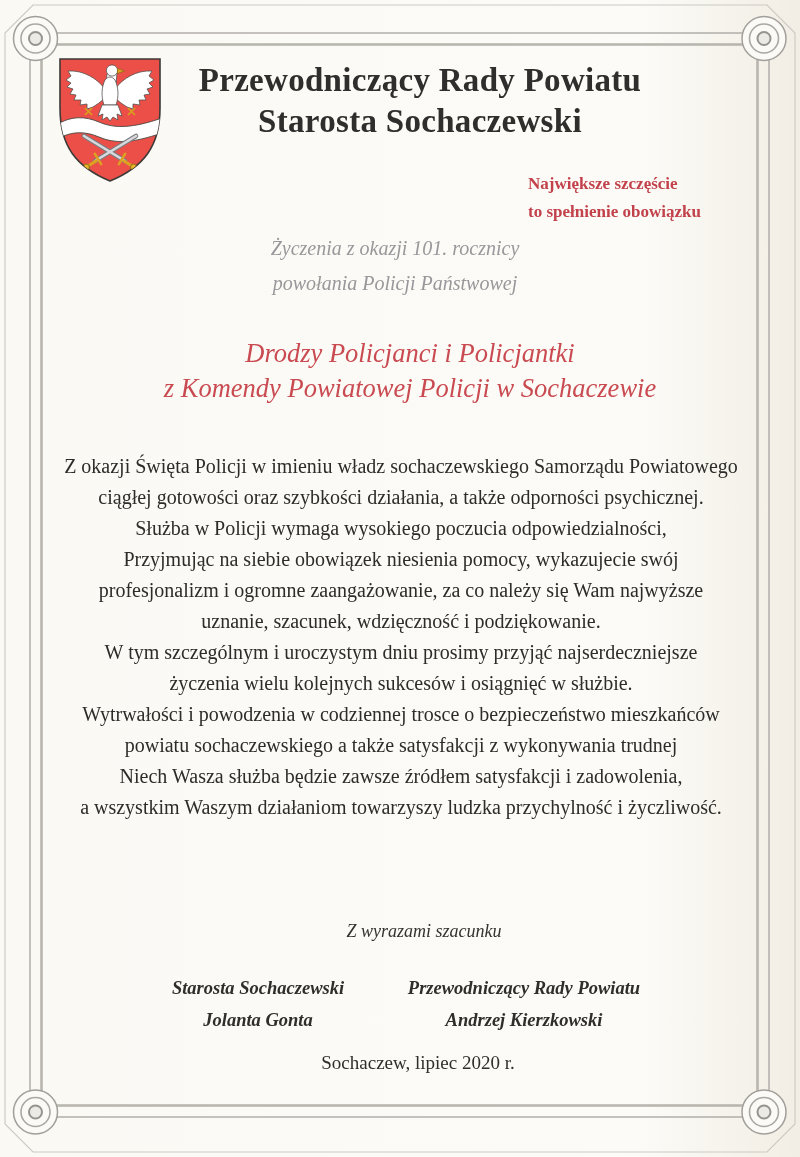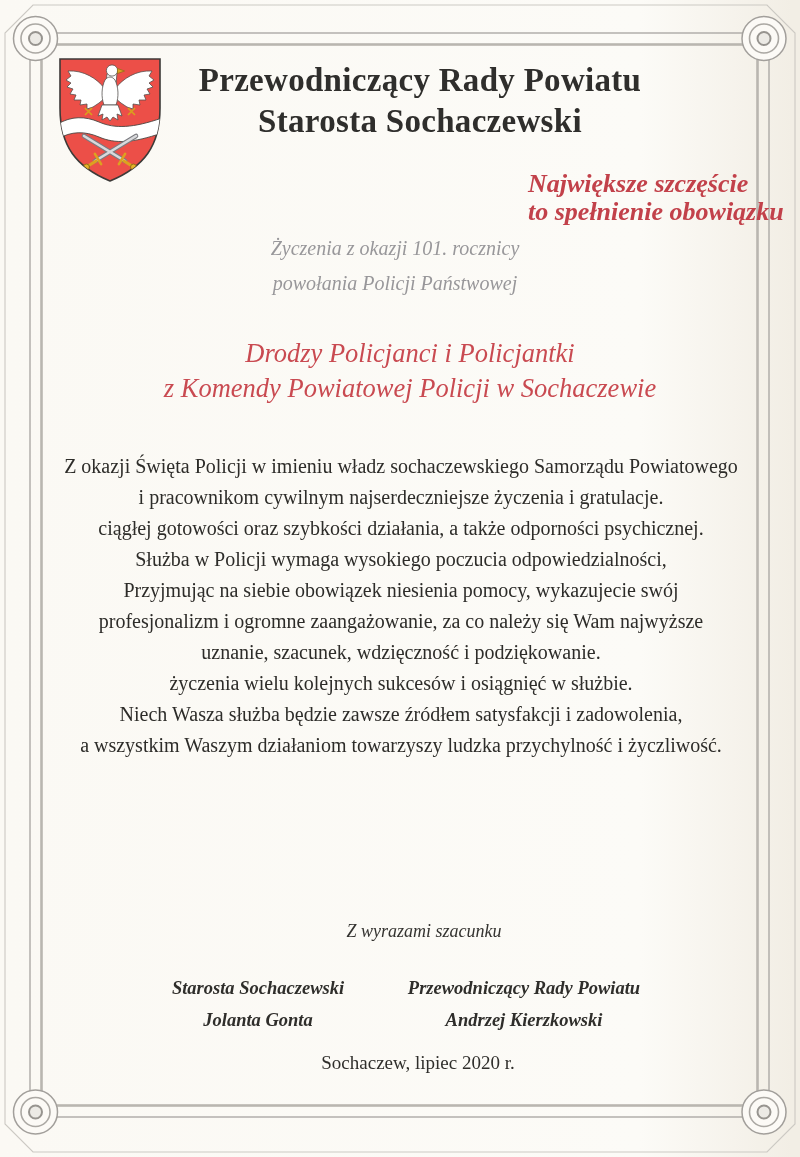--- a/index.html
+++ b/index.html
@@ -13,21 +13,21 @@
   }
   .border-svg { position:absolute; left:0; top:0; width:800px; height:1157px; }
   .coa { position:absolute; left:55px; top:55px; width:110px; height:130px; }
   .title {
     position:absolute; left:108px; top:60px; width:624px;
     text-align:center; font-weight:bold; font-size:33px; line-height:41px;
     color:#2f2e2c; letter-spacing:0.3px;
   }
   .motto {
     position:absolute; left:528px; top:170px;
-    font-style:italic; font-weight:bold; font-size:26px; line-height:28px;
+    font-weight:bold; font-size:17px; line-height:28px;
     color:#c2414a;
   }
   .occasion {
     position:absolute; left:0; top:231px; width:790px;
     text-align:center; font-style:italic; font-size:20px; line-height:35px;
     color:#98979a;
   }
   .salutation {
     position:absolute; left:0; top:336px; width:800px;
     text-align:center; font-style:italic; font-weight:normal;
@@ -140,27 +140,29 @@
     <div>powołania Policji Państwowej</div>
   </div>
 
   <div class="salutation">
     <div>Drodzy Policjanci i Policjantki</div>
     <div>z Komendy Powiatowej Policji w Sochaczewie</div>
   </div>
 
   <div class="body-text">
     <div class="body-line">Z okazji Święta Policji w imieniu władz sochaczewskiego Samorządu Powiatowego</div>
-    <div class="body-line">i pracownikom cywilnym najserdeczniejsze życzenia i gratulacje.</div>
     <div class="body-line">ciągłej gotowości oraz szybkości działania, a także odporności psychicznej.</div>
     <div class="body-line">Służba w Policji wymaga wysokiego poczucia odpowiedzialności,</div>
     <div class="body-line">Przyjmując na siebie obowiązek niesienia pomocy, wykazujecie swój</div>
     <div class="body-line">profesjonalizm i ogromne zaangażowanie, za co należy się Wam najwyższe</div>
     <div class="body-line">uznanie, szacunek, wdzięczność i podziękowanie.</div>
+    <div class="body-line">W tym szczególnym i uroczystym dniu prosimy przyjąć najserdeczniejsze</div>
     <div class="body-line">życzenia wielu kolejnych sukcesów i osiągnięć w służbie.</div>
+    <div class="body-line">Wytrwałości i powodzenia w codziennej trosce o bezpieczeństwo mieszkańców</div>
+    <div class="body-line">powiatu sochaczewskiego a także satysfakcji z wykonywania trudnej</div>
     <div class="body-line">Niech Wasza służba będzie zawsze źródłem satysfakcji i zadowolenia,</div>
     <div class="body-line">a wszystkim Waszym działaniom towarzyszy ludzka przychylność i życzliwość.</div>
   </div>
 
   <div class="closing">Z wyrazami szacunku</div>
 
   <div class="sig sig-left">
     <div>Starosta Sochaczewski</div>
     <div>Jolanta Gonta</div>
   </div>

